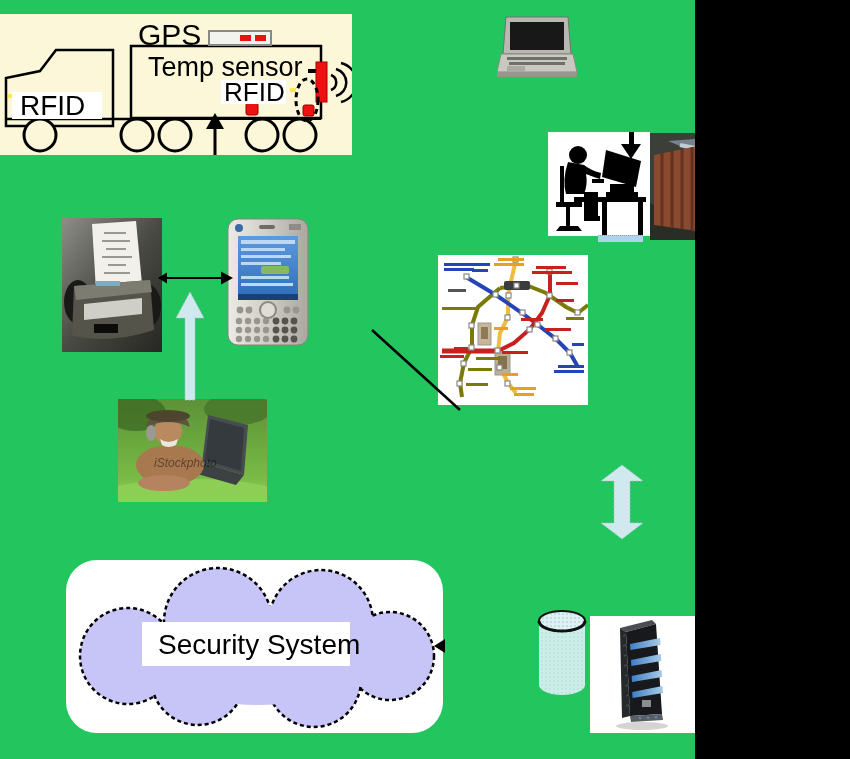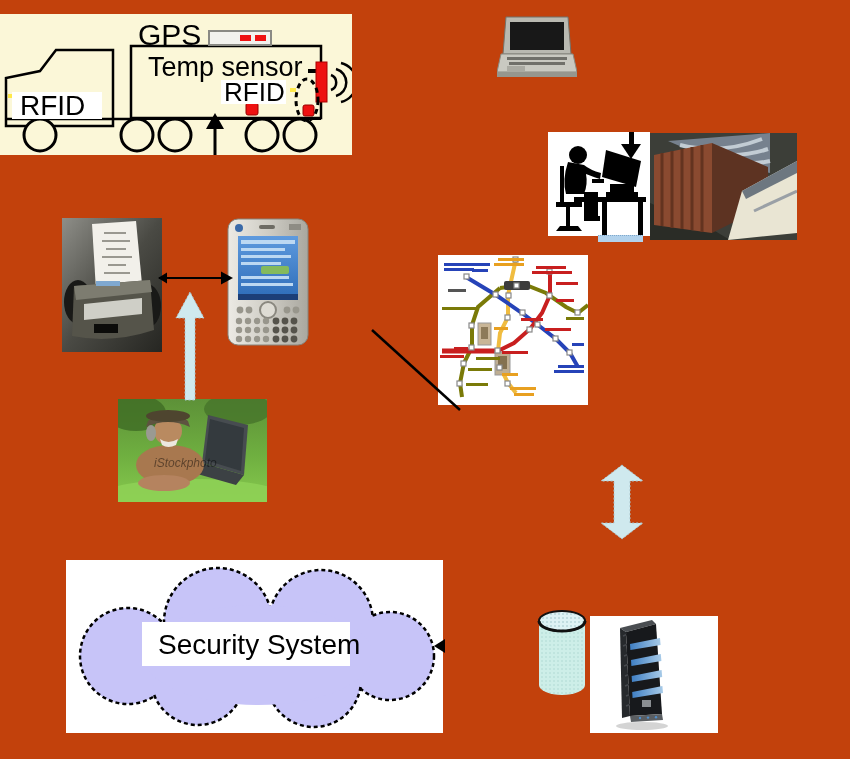--- a/index.html
+++ b/index.html
@@ -1,17 +1,17 @@
 <!DOCTYPE html>
 <html><head>
 <meta charset="utf-8">
 <style>
   html,body{margin:0;padding:0;background:#000;}
-  .canvas{position:relative;width:850px;height:759px;background:#c2410c;overflow:hidden;
-          font-family:"Liberation Sans",sans-serif;}
+  .canvas{position:relative;width:678px;height:759px;background:#22c55e;overflow:hidden;
+          font-family:"Liberation Sans",sans-serif;padding-left:17px;}
   .abs{position:absolute;}
   svg text{font-family:"Liberation Sans",sans-serif;fill:#000;}
   .strip{background:#b2d2ec;border-top:1px dotted #7fa8cc;}
 </style>
 </head>
 <body>
 
 <div class="canvas">
 
   <div class="abs" style="left:0;top:14px;width:352px;height:141px;">
@@ -343,21 +343,21 @@
   </div>
 
   <svg class="abs" style="left:370px;top:328px;width:95px;height:85px;z-index:3;">
     <line x1="2" y1="2" x2="90" y2="82" stroke="#000" stroke-width="2.5"></line>
   </svg>
 
   <svg class="abs" style="left:599px;top:464px;" width="46" height="76">
     <polygon points="23,1 2,17 15,17 15,59 2,59 23,75 44,59 31,59 31,17 44,17" fill="#cfe9ee" stroke="#a9c6ce" stroke-width="1" stroke-dasharray="2,2"></polygon>
   </svg>
 
-  <div class="abs" style="left:66px;top:560px;width:377px;height:173px;background:#fff;">
+  <div class="abs" style="left:66px;top:560px;width:377px;height:173px;background:#fff;border-radius:31px;">
     <svg width="377" height="173" viewBox="0 0 377 173">
       <g stroke="#000" stroke-width="2.5" stroke-dasharray="4,3" fill="#c7c4f8">
         <circle cx="62" cy="96" r="48"></circle>
         <circle cx="152" cy="62" r="54"></circle>
         <circle cx="255" cy="62" r="52"></circle>
         <circle cx="324" cy="96" r="44"></circle>
         <circle cx="132" cy="118" r="47"></circle>
         <circle cx="248" cy="120" r="47"></circle>
       </g>
       <g fill="#c7c4f8">

